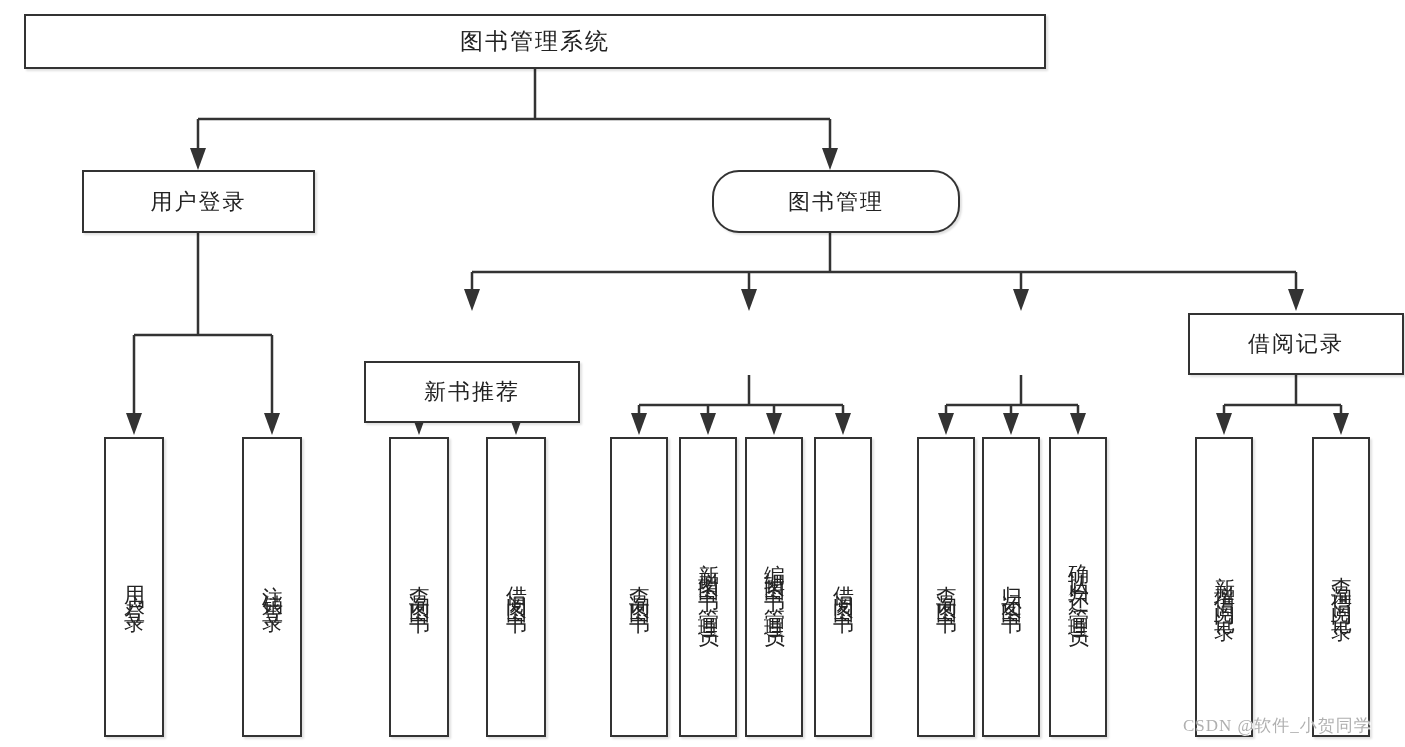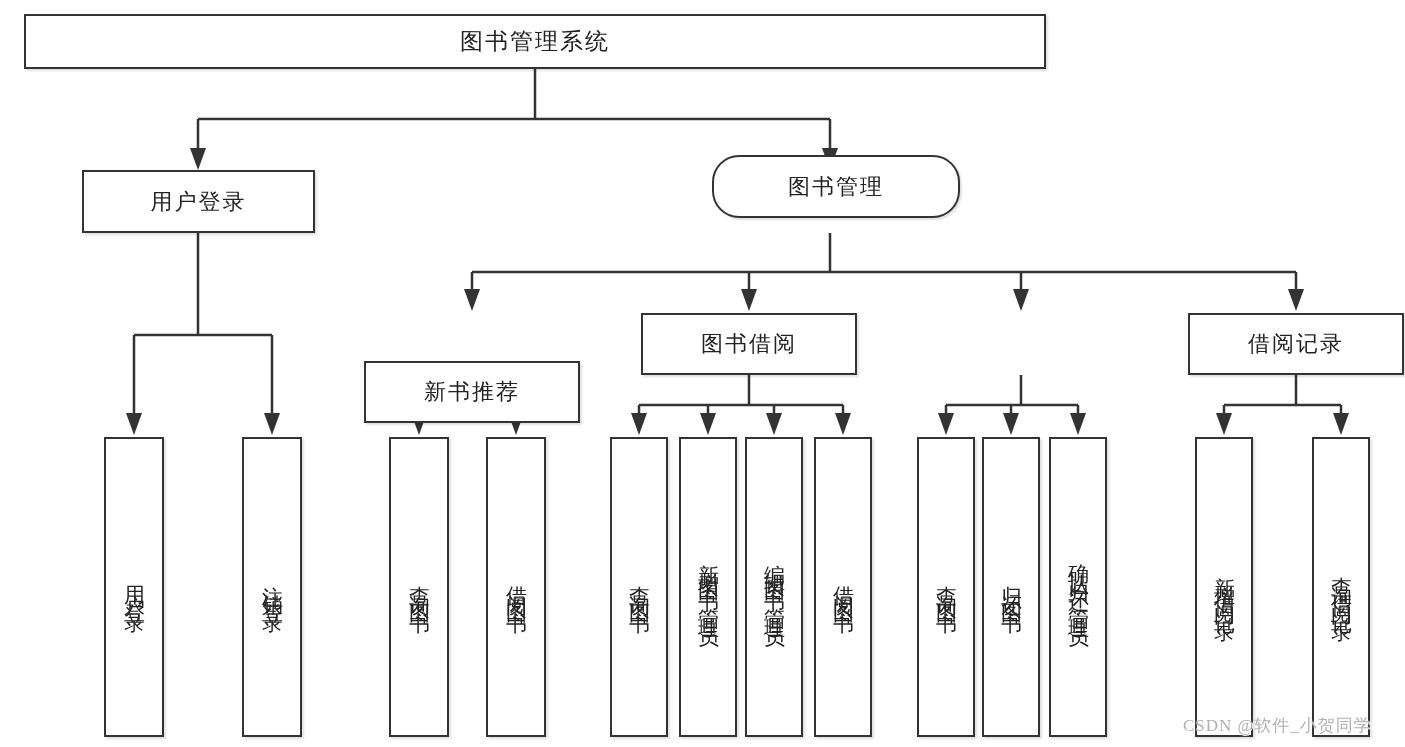--- a/index.html
+++ b/index.html
@@ -97,29 +97,26 @@
     <polygon points="1333,413 1349,413 1341,435"></polygon>
   </svg>
 
   <div class="box root" style="left:24px; top:14px; width:1022px; height:55px;">
     <span class="hlbl">图书管理系统</span>
   </div>
 
   <div class="box" style="left:82px; top:170px; width:233px; height:63px;">
     <span class="hlbl">用户登录</span>
   </div>
-  <div class="box" style="left:712px; top:155px; width:248px; height:63px;border-radius:27px;">
+  <div class="box" style="left:712px; top:170px; width:248px; height:63px;border-radius:27px;">
     <span class="hlbl">图书管理</span>
   </div>
 
   <div class="box" style="left:364px; top:313px; width:216px; height:62px;margin-top:48px;">
     <span class="hlbl">新书推荐</span>
-  </div>
-  <div class="box" style="left:641px; top:313px; width:216px; height:62px;">
-    <span class="hlbl">图书借阅</span>
   </div>
   <div class="box" style="left:1188px; top:313px; width:216px; height:62px;">
     <span class="hlbl">借阅记录</span>
   </div>
 
   <div class="box" style="left:104px; top:437px; width:60px; height:300px;">
     <span class="vlbl">用户登录</span>
   </div>
   <div class="box" style="left:242px; top:437px; width:60px; height:300px;">
     <span class="vlbl">注销登录</span>

